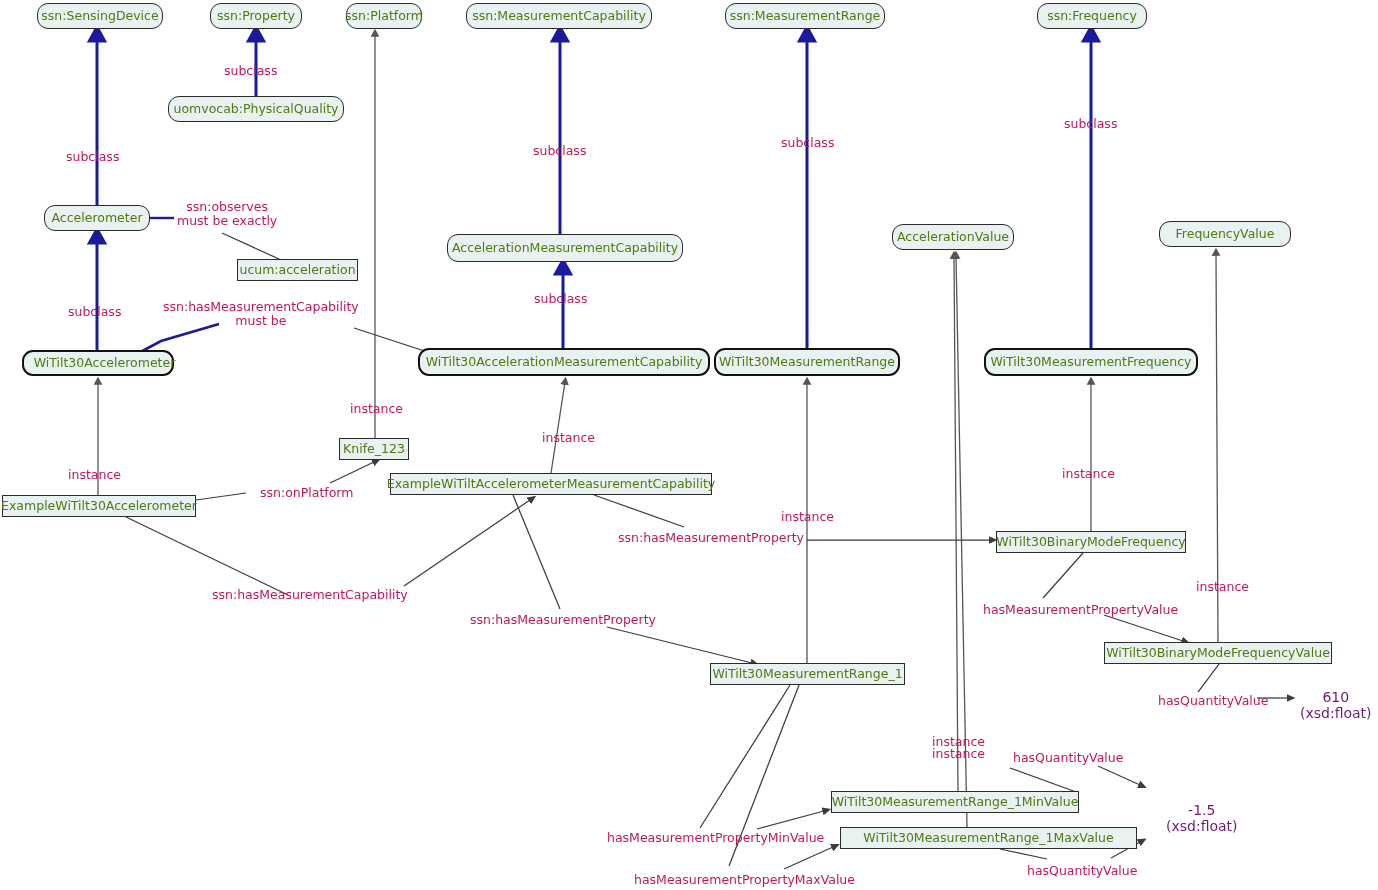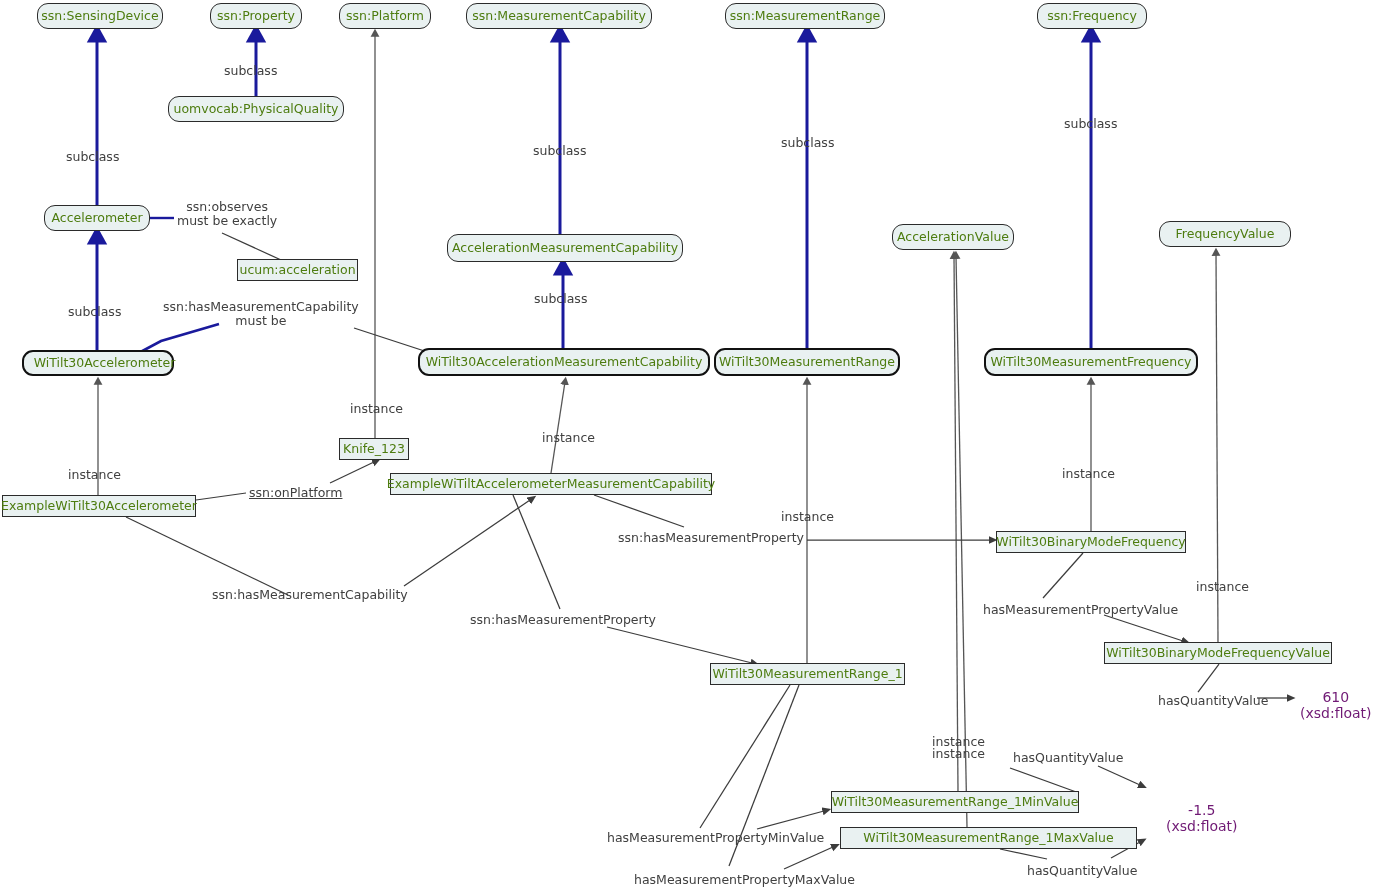--- a/index.html
+++ b/index.html
@@ -46,21 +46,21 @@
     border: 2px solid #111111;
     border-radius: 11px;
   }
   .node.inst {
     border: 1.2px solid #2b2b2b;
     border-radius: 0;
   }
   .edge-label {
     position: absolute;
     font-size: 12.5px;
-    color: #404040;
+    color: #be185d;
     line-height: 1.12;
     white-space: nowrap;
   }
   .edge-label.centered { text-align: center; }
   .lit {
     position: absolute;
     font-size: 14px;
     color: #701a75;
     line-height: 1.14;
     text-align: center;
@@ -153,21 +153,21 @@
 
        1.5 --&gt;
       <line x1="1000" y1="849" x2="1047" y2="859"></line>
       <line x1="1111" y1="858" x2="1140" y2="842" marker-end="url(#arrowDark)"></line>
     </g>
   </svg>
 
   <div id="nodes-layer">
       <div class="node cls" style="left: 37px; top: 3px; width: 126px; height: 26px;">ssn:SensingDevice</div>
       <div class="node cls" style="left: 210px; top: 3px; width: 92px; height: 26px;">ssn:Property</div>
-      <div class="node cls" style="left: 339px; top: 3px; width: 92px; height: 26px;">ssn:Platform</div>
+      <div class="node cls" style="left: 346px; top: 3px; width: 76px; height: 26px;">ssn:Platform</div>
       <div class="node cls" style="left: 466px; top: 3px; width: 186px; height: 26px;">ssn:MeasurementCapability</div>
       <div class="node cls" style="left: 725px; top: 3px; width: 160px; height: 26px;">ssn:MeasurementRange</div>
       <div class="node cls" style="left: 1037px; top: 3px; width: 110px; height: 26px;">ssn:Frequency</div>
       <div class="node cls" style="left: 168px; top: 96px; width: 176px; height: 26px;">uomvocab:PhysicalQuality</div>
       <div class="node cls" style="left: 44px; top: 205px; width: 106px; height: 26px;">Accelerometer</div>
       <div class="node inst" style="left: 237px; top: 259px; width: 121px; height: 22px;">ucum:acceleration</div>
       <div class="node cls" style="left: 447px; top: 234px; width: 236px; height: 28px;">AccelerationMeasurementCapability</div>
       <div class="node cls" style="left: 892px; top: 224px; width: 122px; height: 26px;">AccelerationValue</div>
       <div class="node cls" style="left: 1159px; top: 221px; width: 132px; height: 26px;">FrequencyValue</div>
       <div class="node cls-thick" style="left: 22px; top: 350px; width: 152px; height: 26px; padding-left: 21px;">WiTilt30Accelerometer</div>
@@ -231,21 +231,21 @@
       </div>
       <div class="edge-label" style="left: 1196px; top: 580px;">
         <div>instance</div>
       </div>
       <div class="edge-label" style="left: 932px; top: 735px;">
         <div>instance</div>
       </div>
       <div class="edge-label" style="left: 932px; top: 747px;">
         <div>instance</div>
       </div>
-      <div class="edge-label" style="left: 249px; top: 486px; text-decoration: underline;">
+      <div class="edge-label" style="left: 260px; top: 486px;">
         <div>ssn:onPlatform</div>
       </div>
       <div class="edge-label" style="left: 212px; top: 588px;">
         <div>ssn:hasMeasurementCapability</div>
       </div>
       <div class="edge-label" style="left: 618px; top: 531px;">
         <div>ssn:hasMeasurementProperty</div>
       </div>
       <div class="edge-label" style="left: 470px; top: 613px;">
         <div>ssn:hasMeasurementProperty</div>

